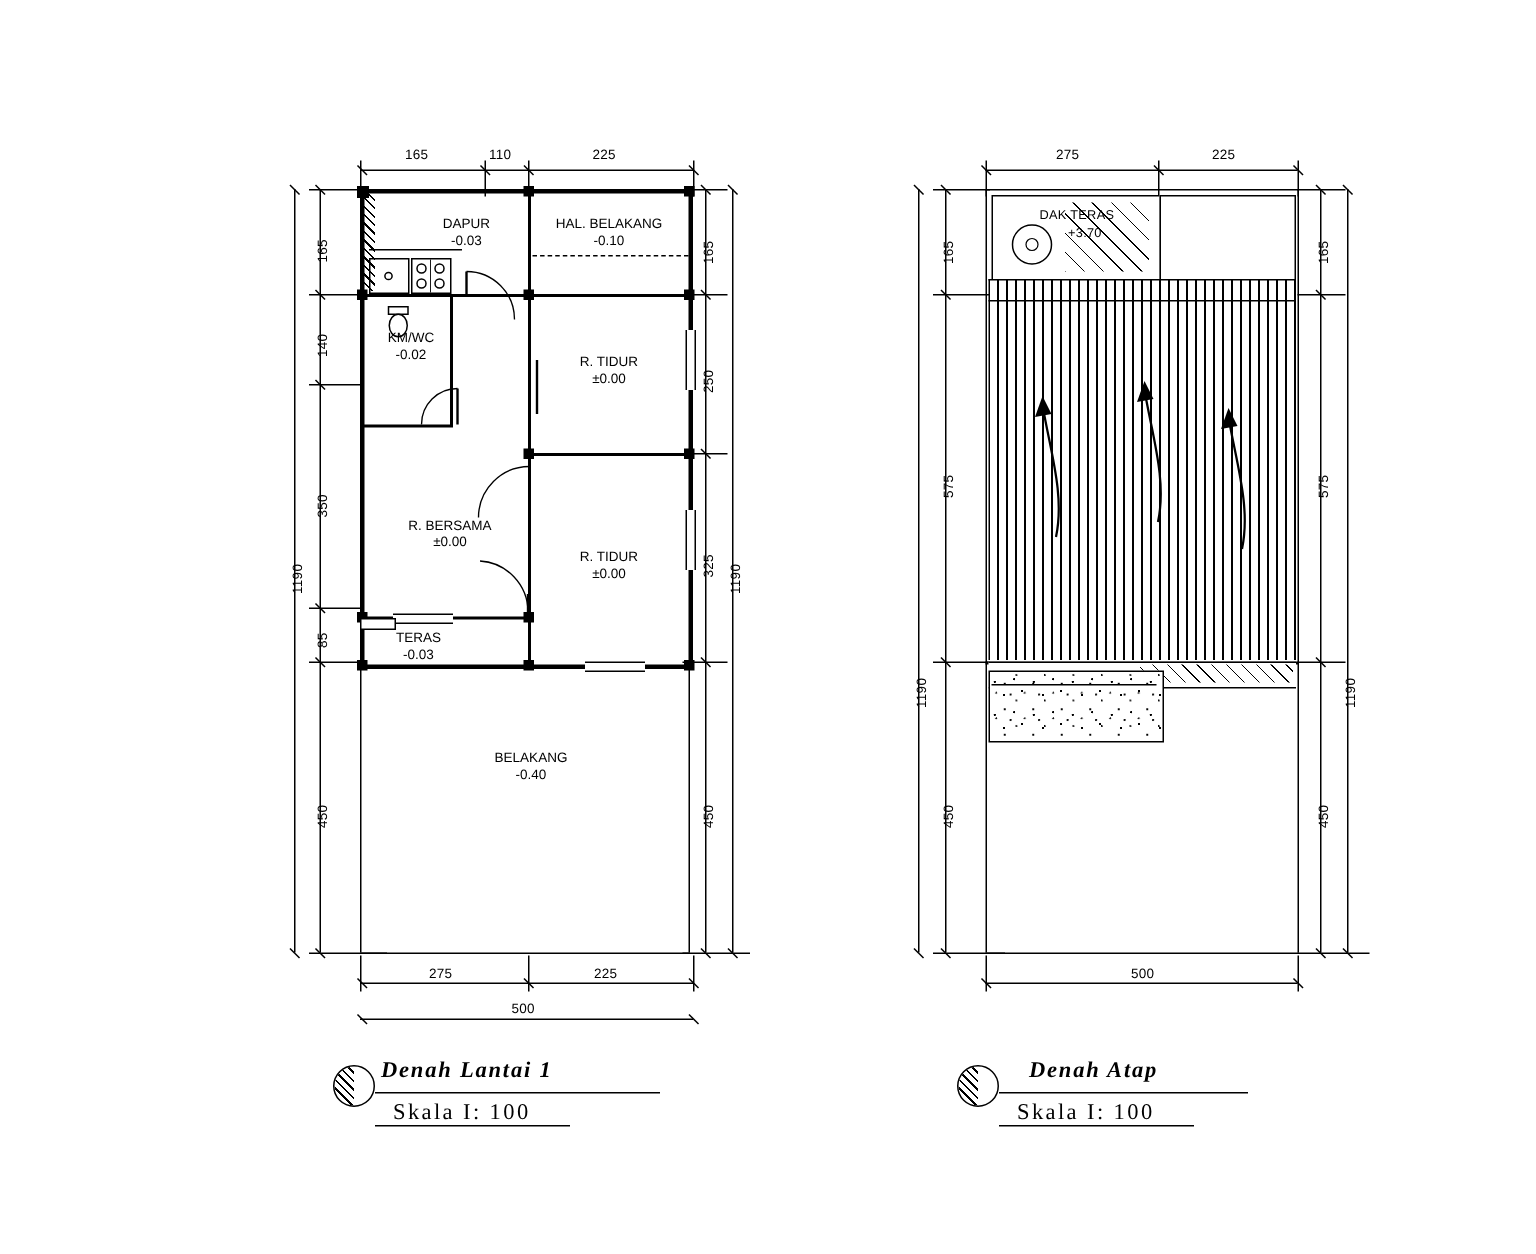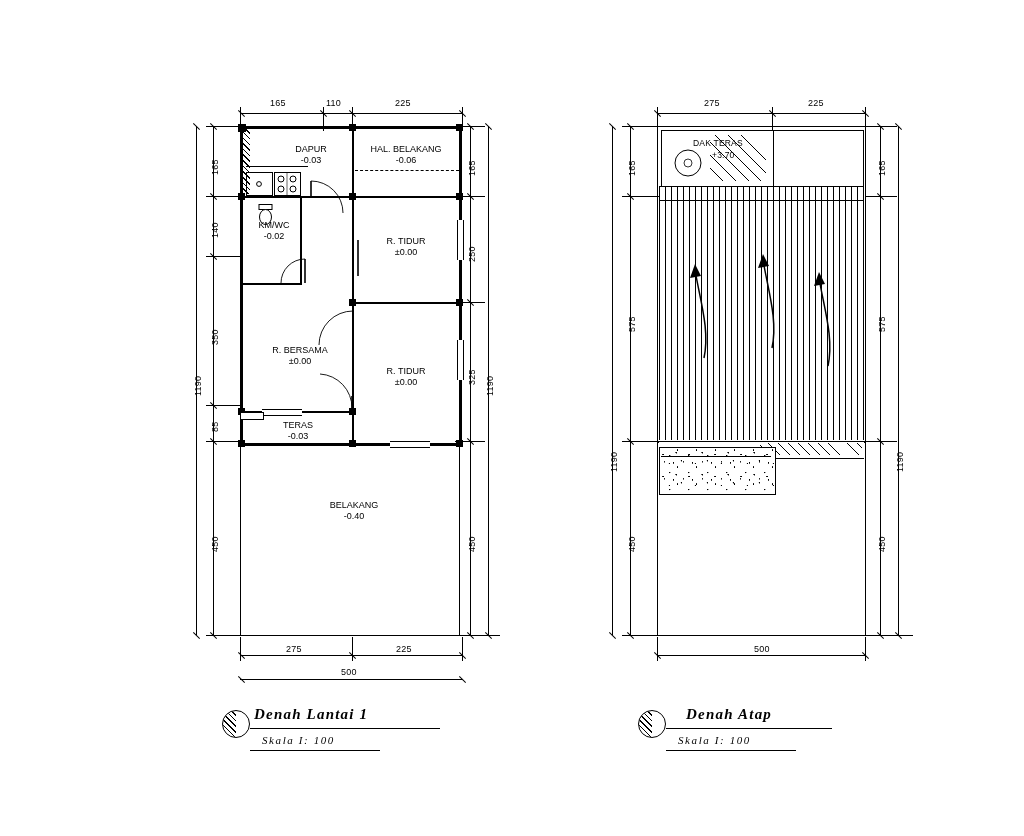--- a/index.html
+++ b/index.html
@@ -99,22 +99,21 @@
   .title-main {
     font-family: "Liberation Serif", serif;
     font-weight: bold;
     font-style: italic;
     font-size: 15px;
     letter-spacing: 1.2px;
     white-space: nowrap;
   }
   .title-scale {
     font-family: "Liberation Serif", serif;
-    font-style: italic;
-    font-size: 11px;
+    font-size: 15px;
     letter-spacing: 1.6px;
     white-space: nowrap;
   }
   .title-underline {
     position: absolute;
     border-top: 1px solid #000;
   }
   .title-circle {
     position: absolute;
     width: 26px; height: 26px;
@@ -305,39 +304,39 @@
     <div class="whitefill" style="left:457px;top:220px;width:5px;height:40px;border-left:1px solid #000;border-right:1px solid #000;"></div>
     <div class="whitefill" style="left:457px;top:340px;width:5px;height:40px;border-left:1px solid #000;border-right:1px solid #000;"></div>
     <div class="whitefill" style="left:240px;top:412px;width:22px;height:6px;border:1px solid #000;"></div>
 
     <div class="room" style="left:281px;top:144px;width:60px;">
       <span class="nm">DAPUR</span>
       <span class="lv">-0.03</span>
     </div>
     <div class="room" style="left:368px;top:144px;width:76px;">
       <span class="nm">HAL. BELAKANG</span>
-      <span class="lv">-0.06</span>
+      <span class="lv">-0.10</span>
     </div>
     <div class="room" style="left:248px;top:220px;width:52px;">
       <span class="nm">KM/WC</span>
       <span class="lv">-0.02</span>
     </div>
     <div class="room" style="left:372px;top:236px;width:68px;">
       <span class="nm">R. TIDUR</span>
       <span class="lv">±0.00</span>
     </div>
     <div class="room" style="left:258px;top:313px;width:84px;margin-top:32px;">
       <span class="nm">R. BERSAMA</span>
       <span class="lv">±0.00</span>
     </div>
     <div class="room" style="left:372px;top:366px;width:68px;">
       <span class="nm">R. TIDUR</span>
       <span class="lv">±0.00</span>
     </div>
-    <div class="room" style="left:268px;top:420px;width:60px;">
+    <div class="room" style="left:249px;top:420px;width:60px;">
       <span class="nm">TERAS</span>
       <span class="lv">-0.03</span>
     </div>
     <div class="room" style="left:320px;top:500px;width:68px;">
       <span class="nm">BELAKANG</span>
       <span class="lv">-0.40</span>
     </div>
 
     <div class="title-block" style="left:222px;top:700px;width:240px;height:60px;">
       <div class="title-circle" style="left:0px;top:10px;">

